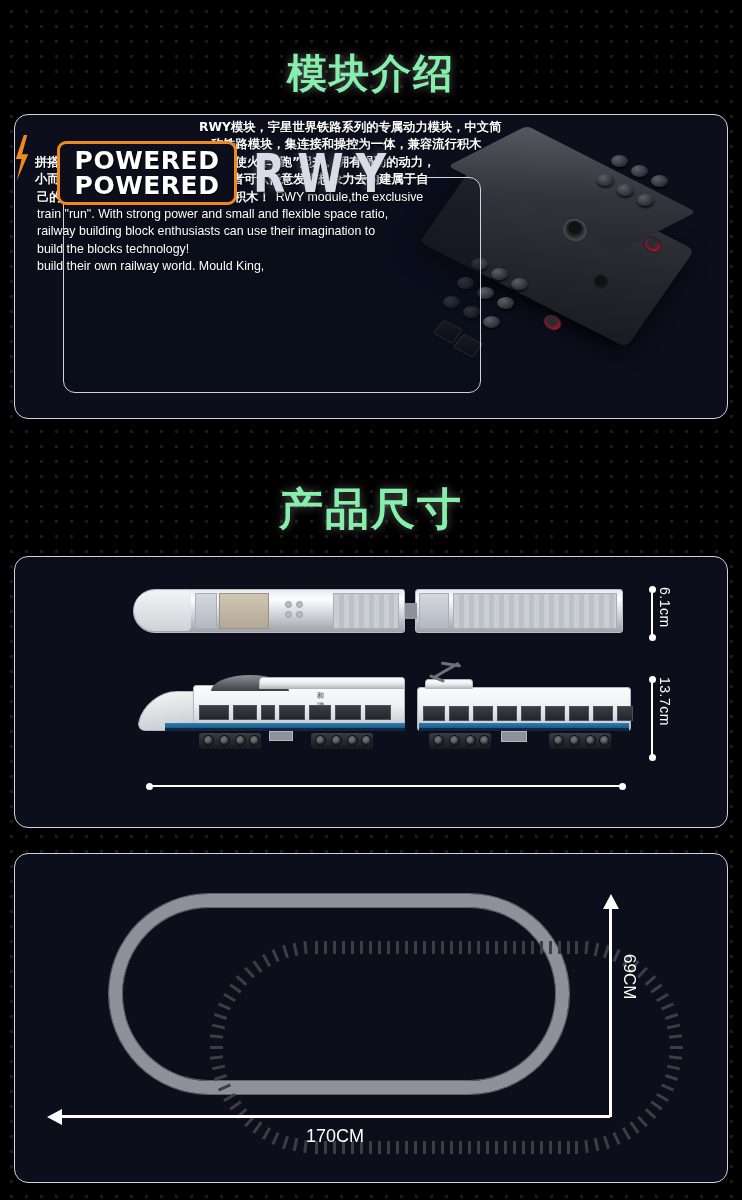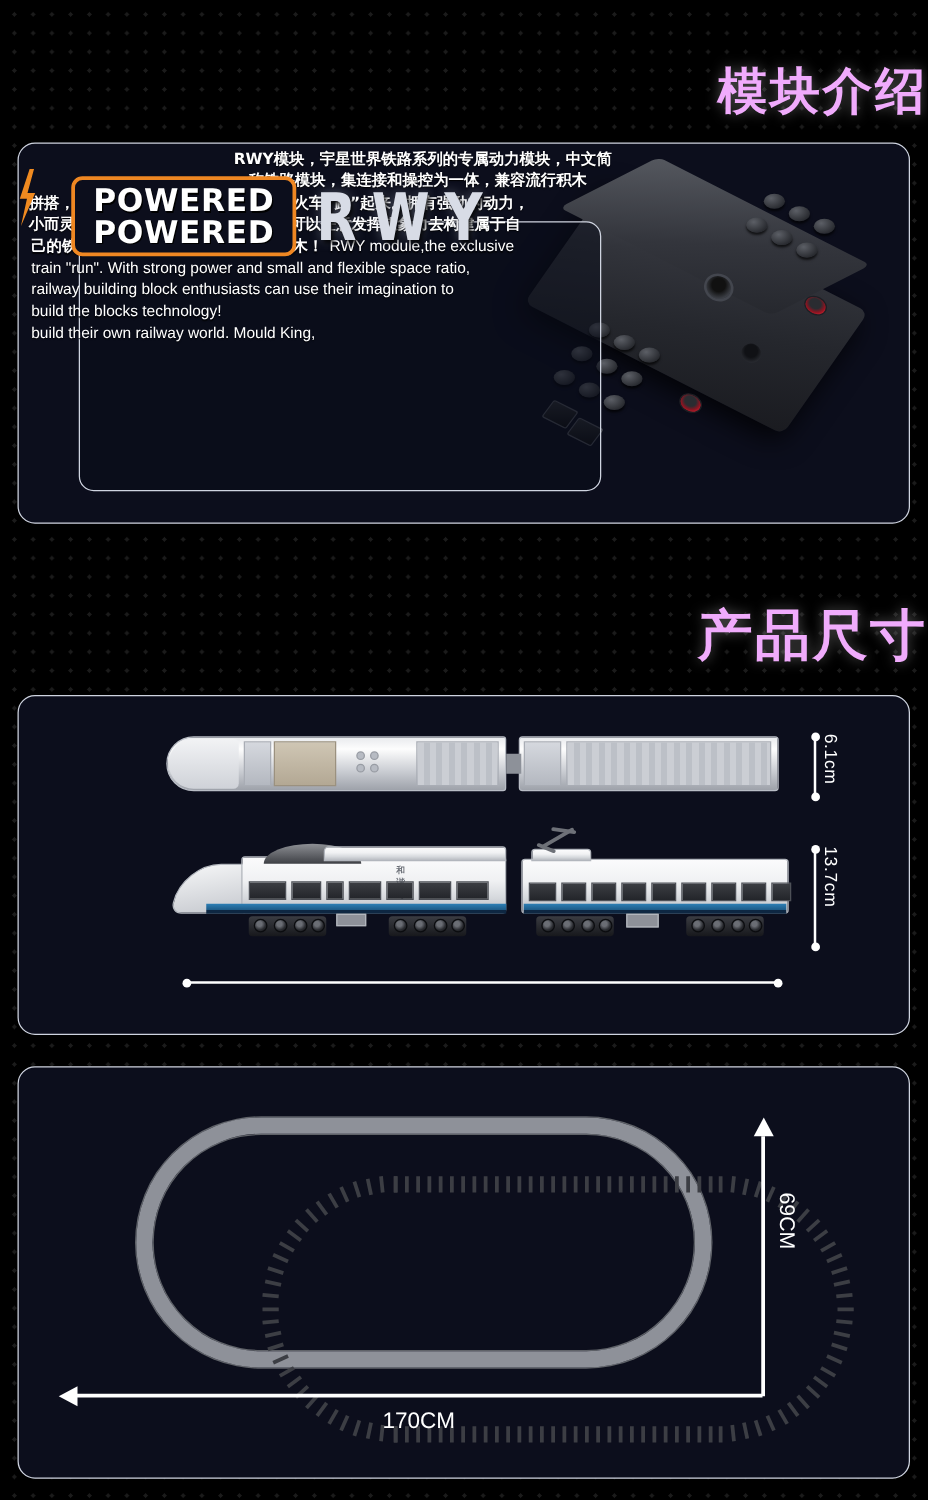--- a/index.html
+++ b/index.html
@@ -18,22 +18,22 @@
     background-image:radial-gradient(circle, #1b1b1b 1.6px, transparent 1.7px);
     background-size:15px 15px;
     background-position:4px 4px;
     pointer-events:none;
   }
 
   .page { position:relative; z-index:2; }
 
   
   .section-title {
-    text-align:right;
-    color:#f0abfc;
+    text-align:center;
+    color:#86efac;
     font-weight:bold;
     letter-spacing:2px;
     text-shadow:0 0 10px rgba(255,255,255,.35);
     font-family:"Liberation Sans", sans-serif;
   }
   #title-module { font-size:40px; padding-top:50px; height:96px; line-height:46px; }
   #title-size   { font-size:44px; padding-top:16px; height:78px; line-height:46px; }
 
   
   .panel {
@@ -94,21 +94,21 @@
 
   
   .desc-box {
     position:absolute; left:48px; top:62px;
     width:418px; height:216px;
     border:1.5px solid #cfd4e0;
     border-radius:12px;
     background:rgba(10,12,26,.55);
     z-index:5;
   }
-  .desc-inner { position:absolute; left:0; top:0; width:452px; padding:4px 6px 0 8px; }
+  .desc-inner { position:absolute; left:12px; top:0; width:452px; padding:4px 6px 0 8px; }
   .cn-line {
     color:#ffffff;
     font-size:12.3px;
     line-height:17.4px;
     font-weight:bold;
     font-family:"DejaVu Sans", sans-serif;
     white-space:nowrap;
     text-shadow:0 1px 1px rgba(0,0,0,.9);
   }
   .cn-line.i1 { padding-left:164px; }

